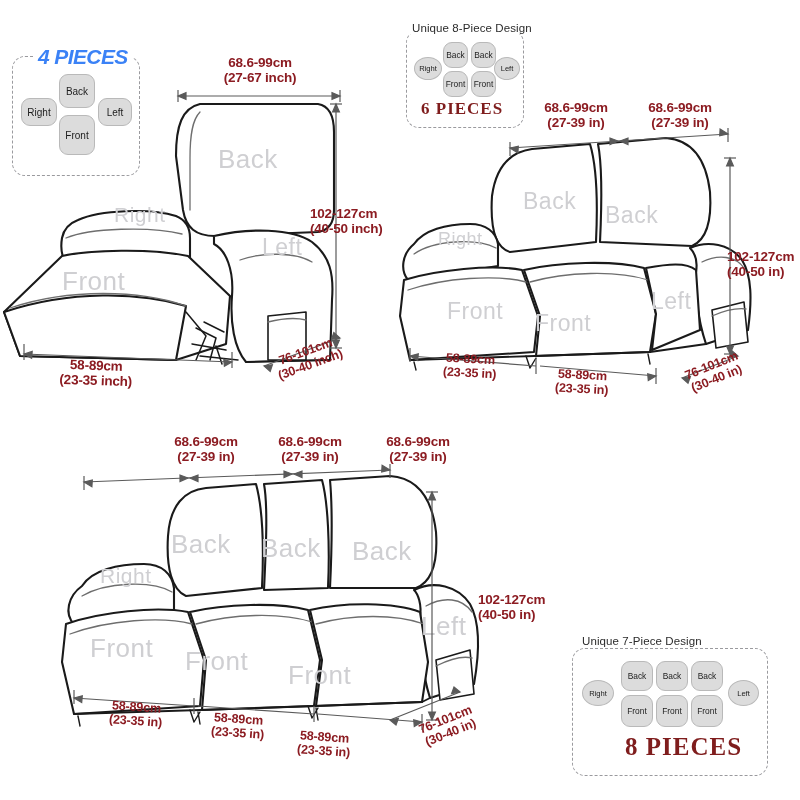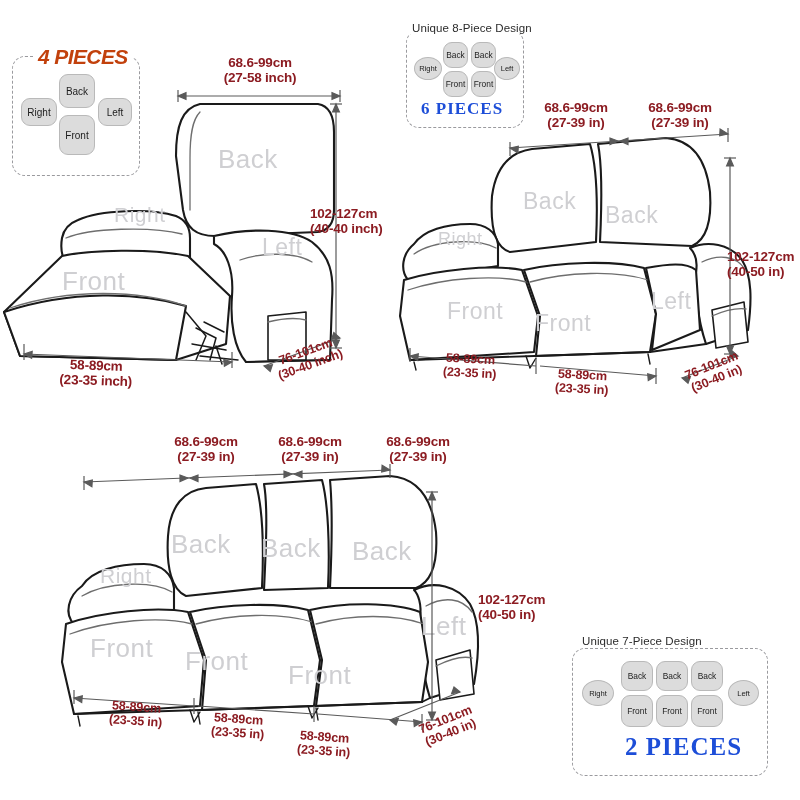--- a/index.html
+++ b/index.html
@@ -27,25 +27,25 @@
          background:#fff;box-sizing:border-box;}
   .badge-head{position:absolute;font-size:11.5px;color:#2b2b2b;white-space:nowrap;
               background:#fff;padding:0 4px;letter-spacing:.1px;}
   .pill{position:absolute;background:#dcdcdc;border:1px solid #b9b9b9;
         display:flex;align-items:center;justify-content:center;
         font-size:10px;color:#1d1d1d;box-sizing:border-box;}
   .pill.rect{border-radius:9px;}
   .pill.round{border-radius:50%;}
   .pill.sm{font-size:8.4px;}
   .pill.xs{font-size:7.6px;}
-  .title4{position:absolute;color:#c2410c;font-weight:700;font-style:italic;
+  .title4{position:absolute;color:#3b82f6;font-weight:700;font-style:italic;
           font-size:21px;letter-spacing:-0.6px;background:#fff;padding:0 5px;
           white-space:nowrap;}
   .titleN{position:absolute;font-family:"Liberation Serif",serif;font-weight:700;
-          color:#1d4ed8;white-space:nowrap;letter-spacing:1px;}
+          color:#7f1d1d;white-space:nowrap;letter-spacing:1px;}
 
   svg{display:block;overflow:visible;}
 </style>
 </head>
 <body>
 
 <div class="stage">
 
   <div class="badge" style="left:12px;top:56px;width:128px;height:120px;">
     <div class="pill rect" style="left:46px;top:17px;width:36px;height:34px;">
@@ -131,26 +131,26 @@
       <line x1="232" y1="352" x2="232" y2="368"></line>
 
       <line x1="264" y1="366" x2="340" y2="338"></line>
       <path d="M264 366 l8.4 -1.2 l-2.2 6.6 z"></path>
       <path d="M340 338 l-8.4 1.2 l2.2 -6.6 z"></path>
     </g>
   </svg>
 
   <div class="abs dim" style="left:195px;top:55px;width:130px;">
     <span>68.6-99cm</span>
-    <span class="l2">(27-58 inch)</span>
+    <span class="l2">(27-67 inch)</span>
   </div>
 
   <div class="abs dim" style="left:310px;top:206px;width:104px;text-align:left;">
     <span>102-127cm</span>
-    <span class="l2">(40-40 inch)</span>
+    <span class="l2">(40-50 inch)</span>
   </div>
 
   <div class="abs dim" style="left:36px;top:358px;width:120px;transform:rotate(2deg);">
     <span>58-89cm</span>
     <span class="l2">(23-35 inch)</span>
   </div>
 
   <div class="abs dim sm" style="left:254px;top:344px;width:108px;transform:rotate(-20deg);">
     <span>76-101cm</span>
     <span class="l2">(30-40 inch)</span>
@@ -417,17 +417,17 @@
     </div>
     <div class="pill rect sm" style="left:118px;top:46px;width:32px;height:32px;">
       <span>Front</span>
     </div>
     <div class="pill round xs" style="left:9px;top:31px;width:32px;height:26px;">
       <span>Right</span>
     </div>
     <div class="pill round xs" style="left:155px;top:31px;width:31px;height:26px;">
       <span>Left</span>
     </div>
-    <div class="titleN" style="left:52px;top:84px;font-size:25px;">2 PIECES</div>
+    <div class="titleN" style="left:52px;top:84px;font-size:25px;">8 PIECES</div>
   </div>
   <div class="badge-head" style="left:578px;top:635px;">Unique 7-Piece Design</div>
 
 </div>
 
 </body></html>

